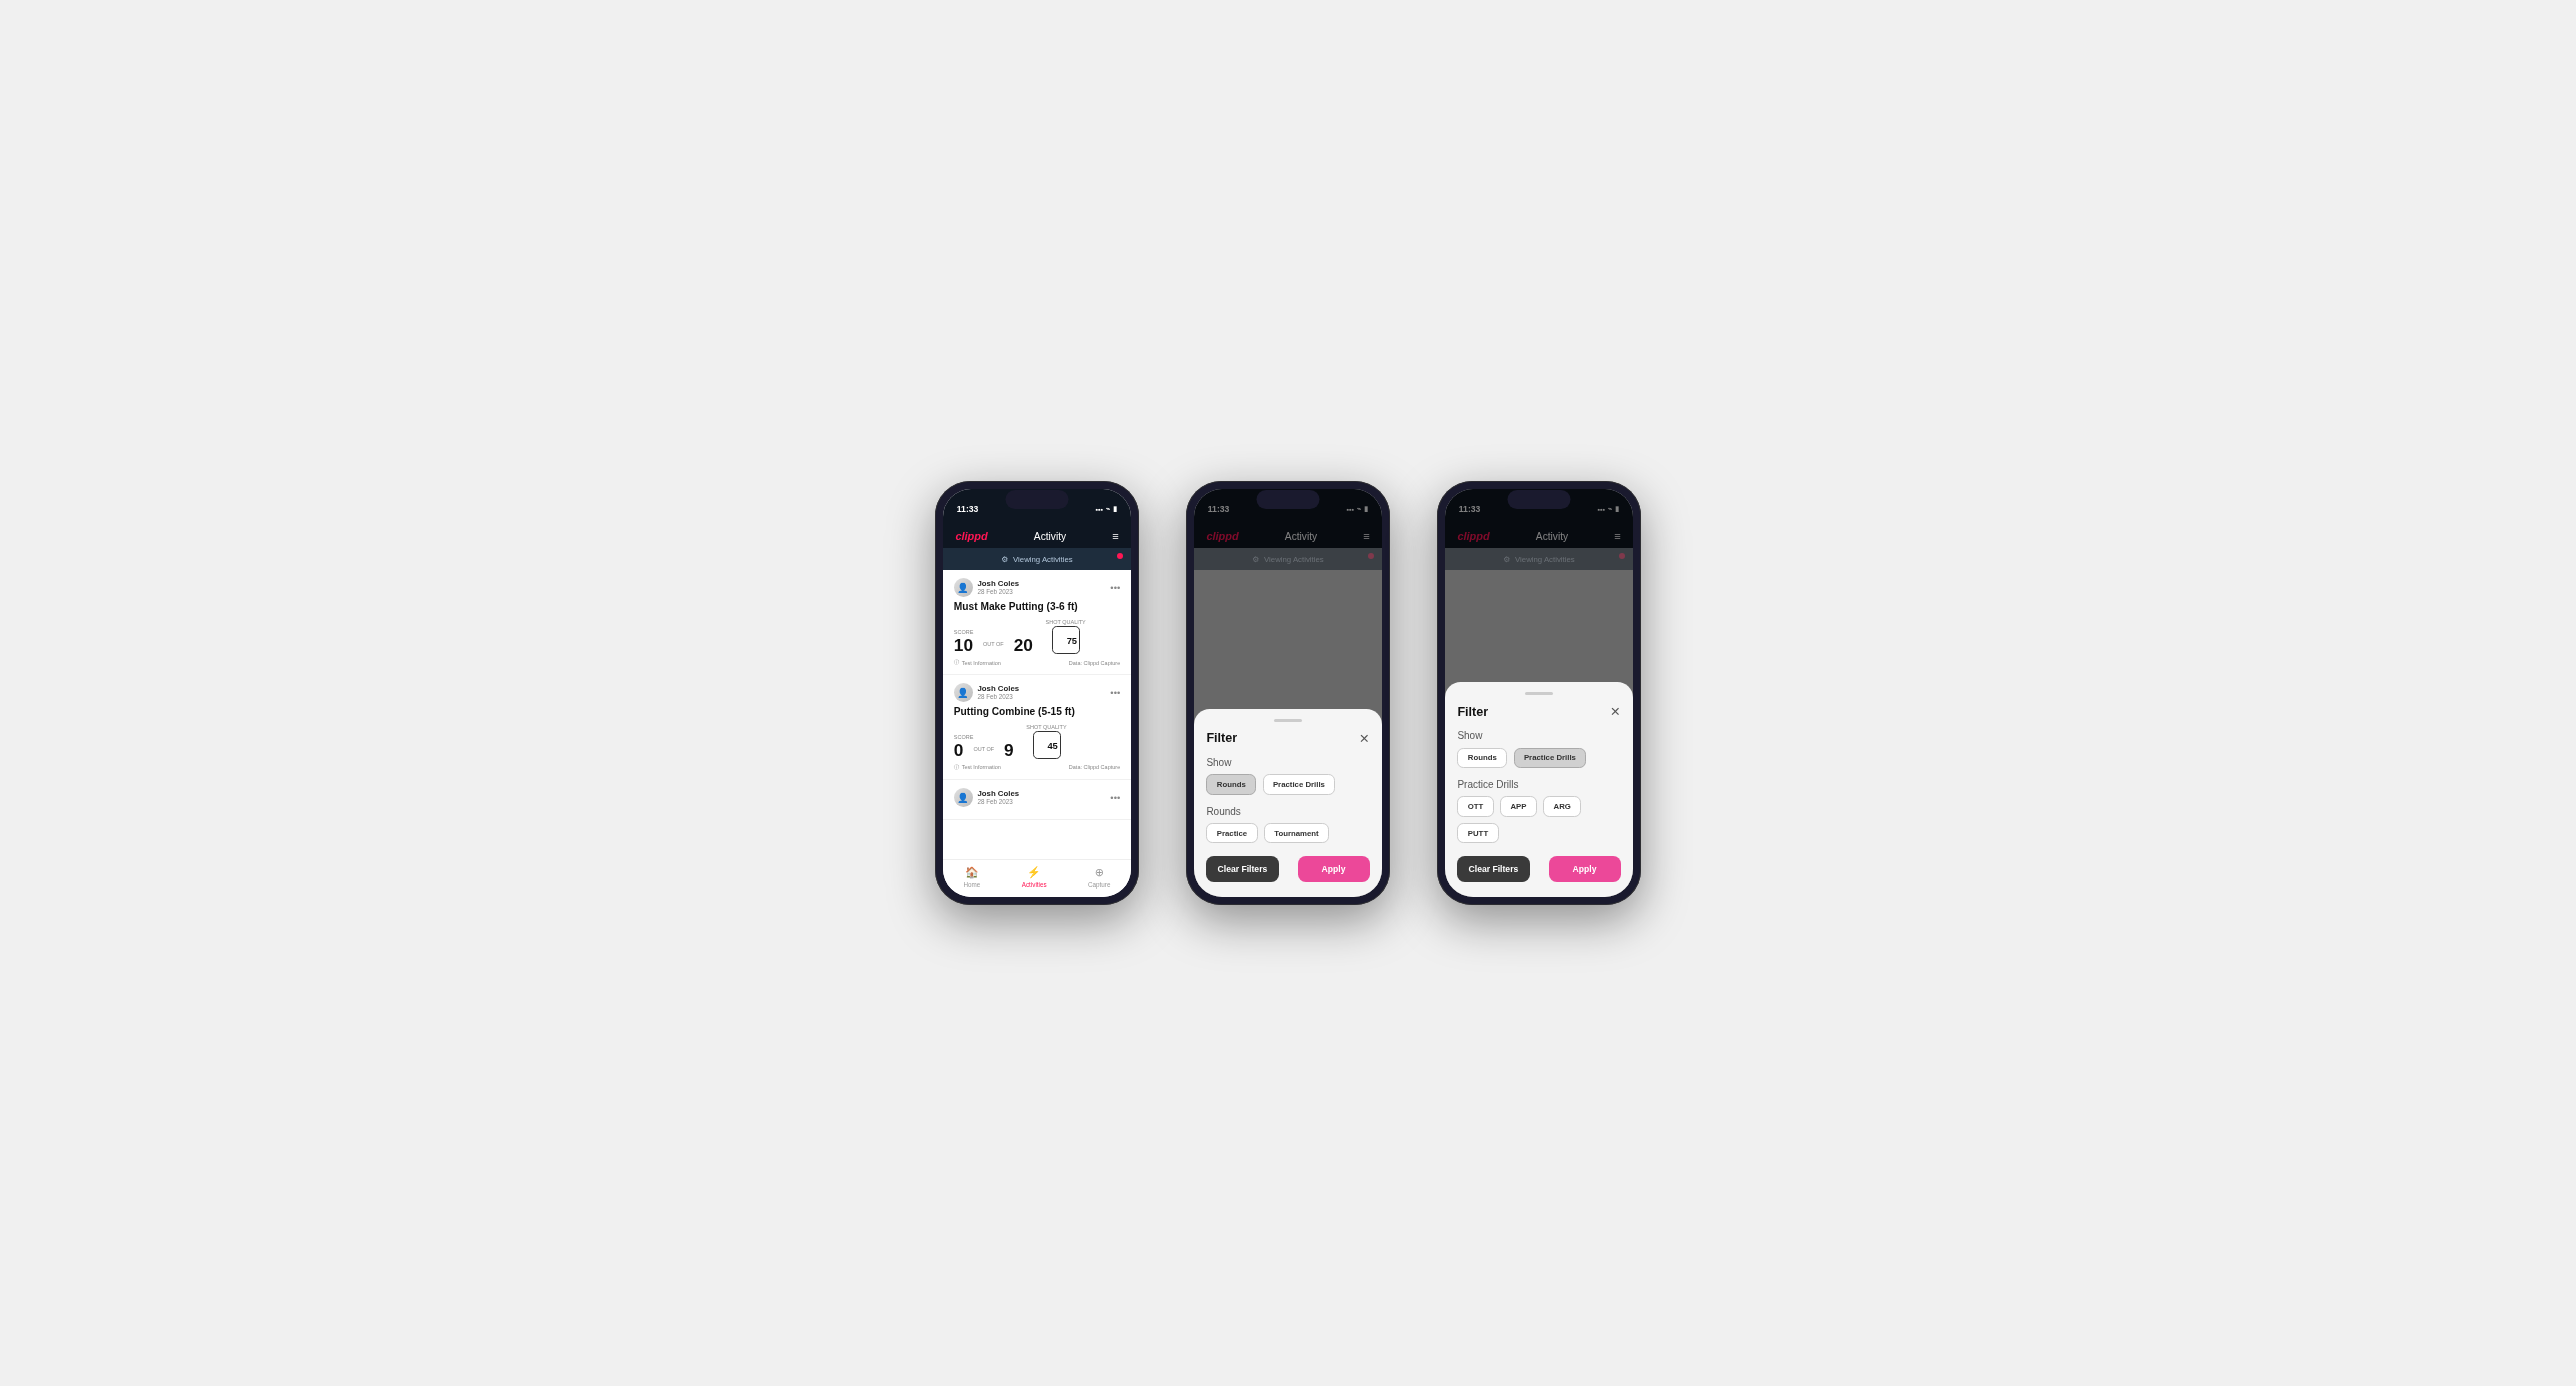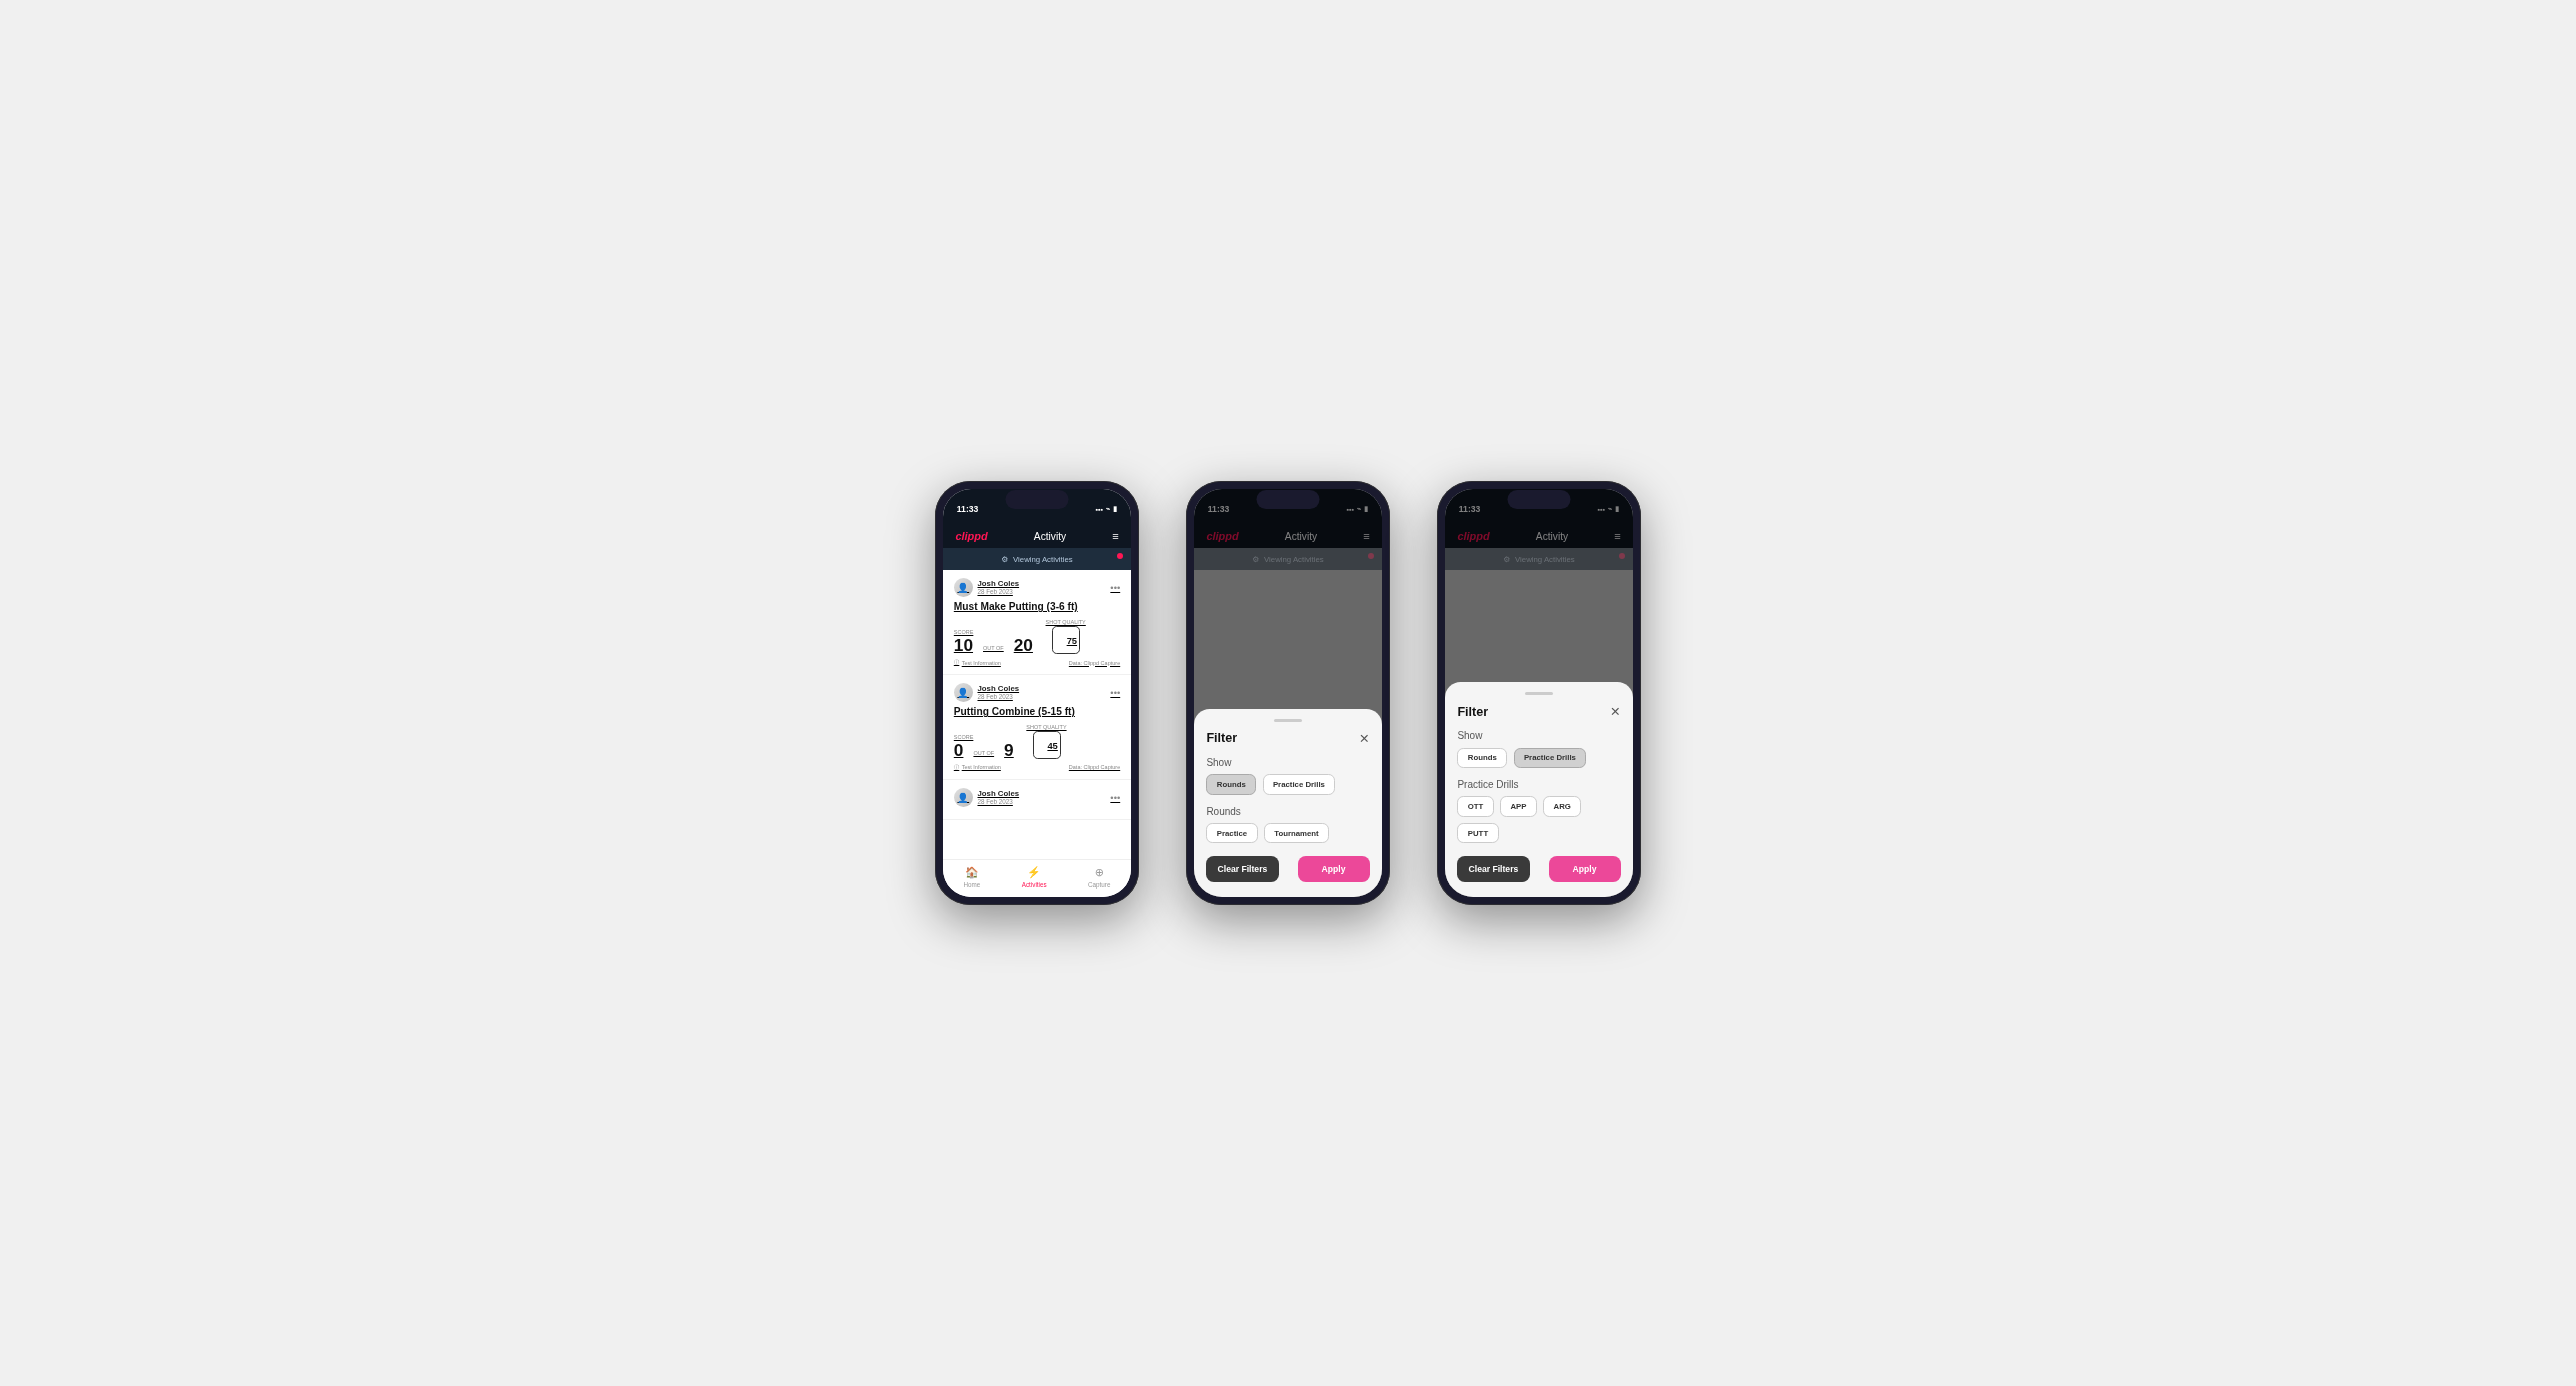--- a/index.html
+++ b/index.html
@@ -118,21 +118,20 @@
       font-size: 7.8px;
     }
 
     
     .content {
       flex: 1;
       overflow: hidden;
       background: #fff;
       display: flex;
       flex-direction: column;
-      text-decoration: underline;
     }
 
     
     .activity-card {
       padding: 7.8px 11px;
       border-bottom: 0.8px solid #f0f0f0;
     }
     .card-header {
       display: flex;
       align-items: center;
@@ -177,21 +176,21 @@
     .stat-group { display: flex; flex-direction: column; }
     .stat-label { font-size: 5.5px; color: #888; text-transform: uppercase; margin-bottom: 1.6px; }
     .stat-value {
       font-size: 17.3px;
       font-weight: 700;
       color: #111;
       line-height: 1;
     }
     .stat-outof {
       display: flex;
-      align-items: flex-end;
+      align-items: center;
       gap: 10px;
     }
     .stat-outof-text { font-size: 5.5px; color: #888; margin-bottom: 3.1px; }
     .stat-outof-num { font-size: 17.3px; font-weight: 700; color: #111; line-height: 1; }
 
     .shot-quality-badge {
       width: 28px;
       height: 28px;
       border: 1.6px solid #333;
       border-radius: 4.7px;

